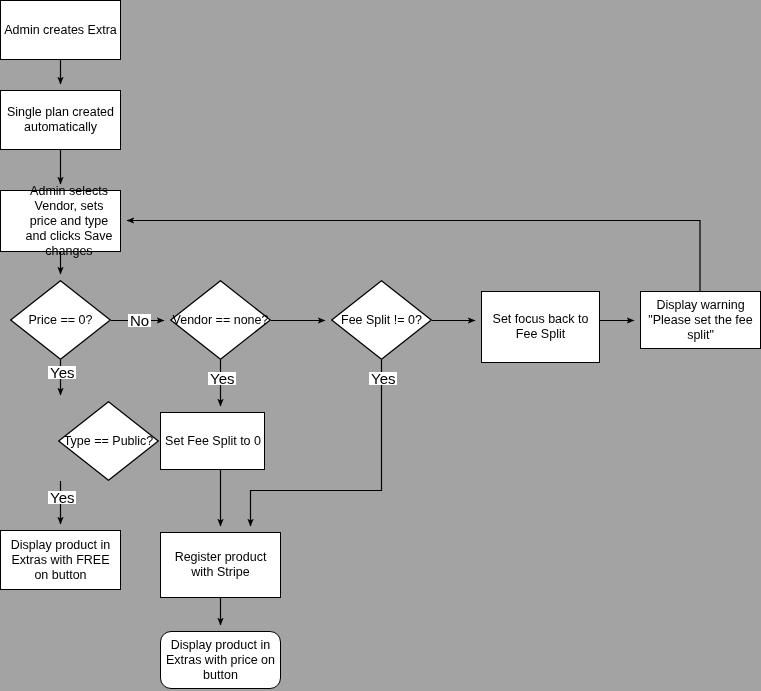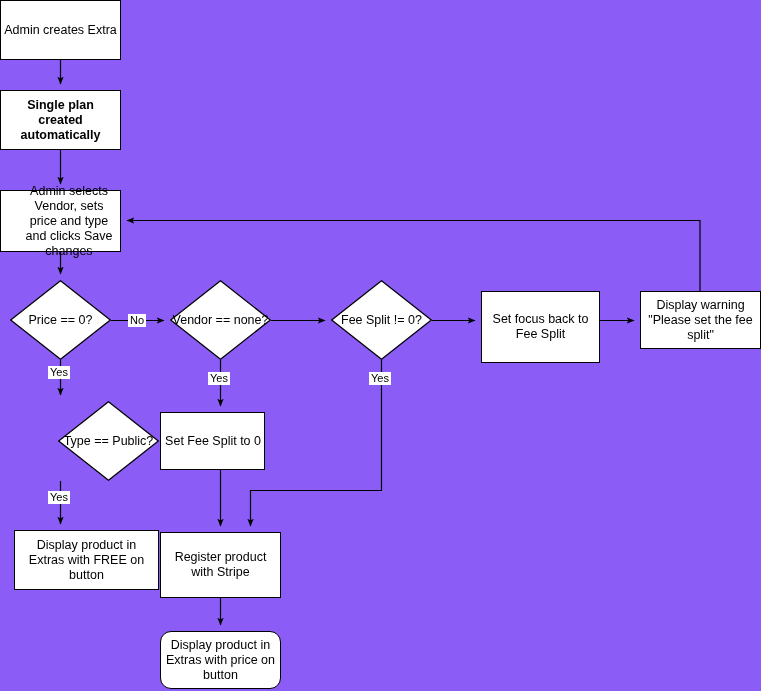--- a/index.html
+++ b/index.html
@@ -9,21 +9,21 @@
     background: #ffffff;
   }
   body {
     font-family: "Liberation Sans", "DejaVu Sans", sans-serif;
     color: #000000;
   }
   #canvas {
     position: relative;
     width: 761px;
     height: 691px;
-    background: #8b5cf6;
+    background: #a3a3a3;
     overflow: hidden;
   }
   #edges {
     position: absolute;
     left: 0;
     top: 0;
     width: 761px;
     height: 691px;
   }
   .node {
@@ -55,21 +55,21 @@
     width: 100%;
     height: 100%;
   }
   .node.decision .node-label {
     position: relative;
     z-index: 2;
     white-space: nowrap;
   }
   .edge-label {
     position: absolute;
-    font-size: 11px;
+    font-size: 15px;
     line-height: 13px;
     color: #000000;
     background: #ffffff;
     padding: 0 2px;
     text-align: center;
     white-space: nowrap;
   }
 </style>
 </head>
 <body>
@@ -97,21 +97,21 @@
         <path d="M 60.5 481 L 60.5 524" stroke="#000000" marker-end="url(#arrowhead)"></path>
         <path d="M 220.5 470 L 220.5 526" stroke="#000000" marker-end="url(#arrowhead)"></path>
         <path d="M 220.5 590 L 220.5 625" stroke="#000000" marker-end="url(#arrowhead)"></path>
       </g>
   </svg>
 
   <div id="nodes-layer">
       <div class="node process" style="left: 0px; top: 0px; width: 121px; height: 60px;">
         <span class="node-label">Admin creates Extra</span>
       </div>
-      <div class="node process" style="left: 0px; top: 90px; width: 121px; height: 60px; font-weight: bold;">
+      <div class="node process" style="left: 0px; top: 90px; width: 121px; height: 60px;">
         <span class="node-label">Single plan created automatically</span>
       </div>
       <div class="node process" style="left: 0px; top: 190px; width: 121px; height: 62px; padding-left: 17px;">
         <span class="node-label">Admin selects Vendor, sets price and type and clicks Save changes</span>
       </div>
       <div class="node decision" style="left: 10px; top: 280px; width: 101px; height: 80px;">
         <svg class="diamond-shape" viewBox="0 0 101 80" preserveAspectRatio="none">
           <polygon points="50.5,0.7 100.3,40 50.5,79.3 0.7,40" fill="#ffffff" stroke="#000000" stroke-width="1.2"></polygon>
         </svg>
         <span class="node-label">Price == 0?</span>
@@ -136,21 +136,21 @@
       </div>
       <div class="node decision" style="left: 10px; top: 401px; width: 101px; height: 80px; margin-left: 48px;">
         <svg class="diamond-shape" viewBox="0 0 101 80" preserveAspectRatio="none">
           <polygon points="50.5,0.7 100.3,40 50.5,79.3 0.7,40" fill="#ffffff" stroke="#000000" stroke-width="1.2"></polygon>
         </svg>
         <span class="node-label">Type == Public?</span>
       </div>
       <div class="node process" style="left: 160px; top: 412px; width: 105px; height: 58px; justify-content: flex-end;">
         <span class="node-label">Set Fee Split to 0</span>
       </div>
-      <div class="node process" style="left: 14px; top: 530px; width: 145px; height: 60px; justify-content: center;">
+      <div class="node process" style="left: 0px; top: 530px; width: 121px; height: 60px; justify-content: center;">
         <span class="node-label">Display product in Extras with FREE on button</span>
       </div>
       <div class="node process" style="left: 160px; top: 532px; width: 121px; height: 66px;">
         <span class="node-label">Register product with Stripe</span>
       </div>
       <div class="node process" style="left: 160px; top: 631px; width: 121px; height: 58px; border-radius: 11px;">
         <span class="node-label">Display product in Extras with price on button</span>
       </div>
     </div>
   <div id="labels-layer">

